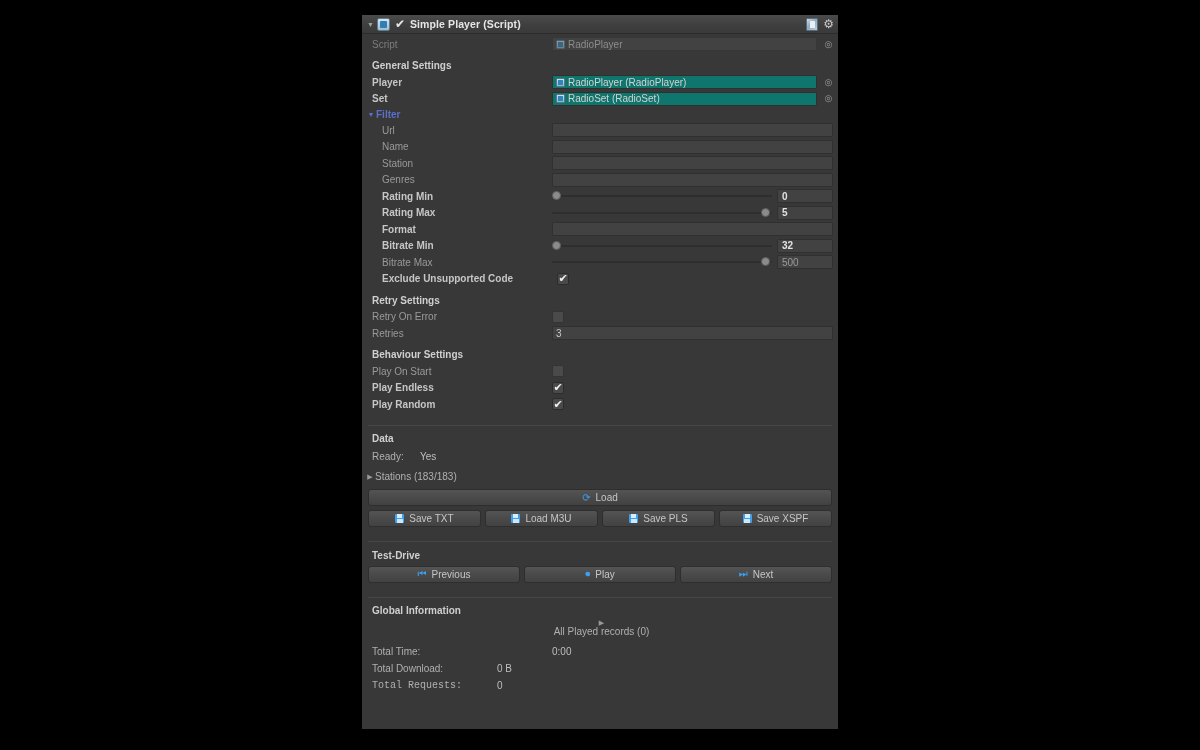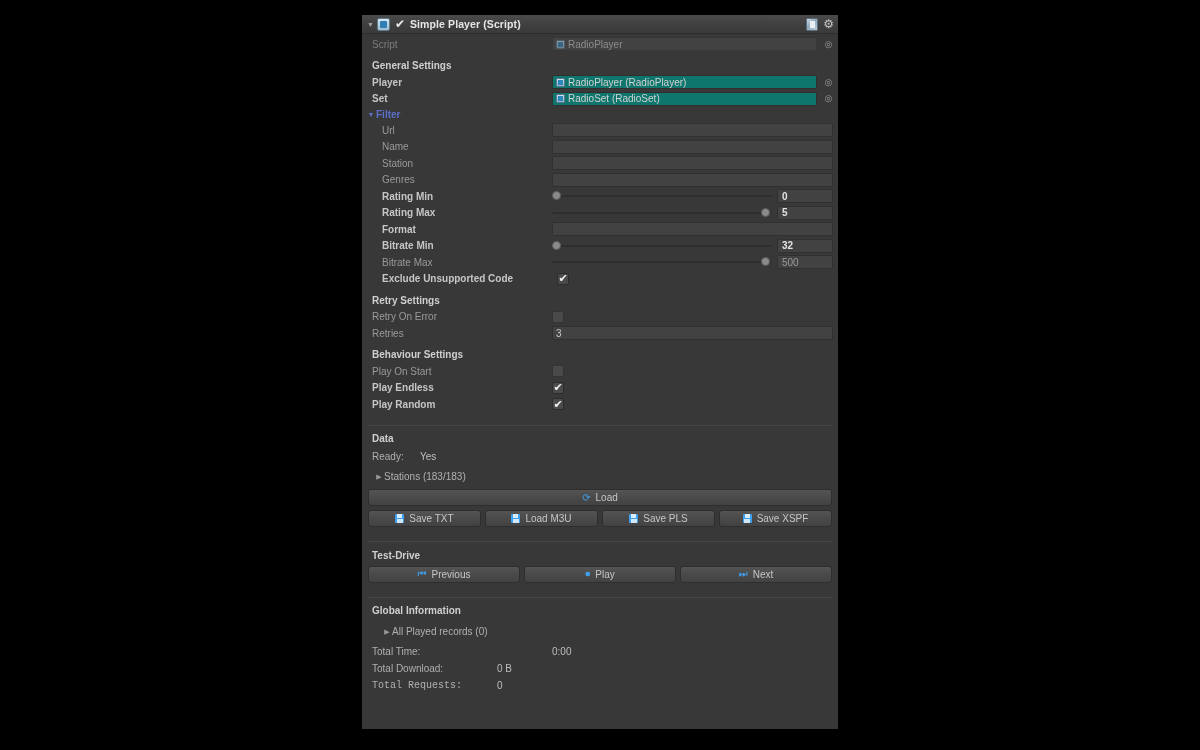--- a/index.html
+++ b/index.html
@@ -449,21 +449,21 @@
 
   <div class="sep" style="margin-top:12px;"></div>
 
   <div class="section-title">Data</div>
 
   <div class="info-row" style="height:19px;">
     <span class="info-lbl" style="width:48px;">Ready:</span>
     <span class="info-val">Yes</span>
   </div>
 
-  <div class="info-row" style="height:20px;padding-left:12px;">
+  <div class="info-row" style="height:20px;padding-left:3px;">
     <span class="tri-right">▶</span>
     <span class="info-lbl">Stations (183/183)</span>
   </div>
 
   <div class="btn-row" style="margin-top:3px;">
     <span class="btn">
       <span class="bico">⟳</span>
       <span>Load</span>
     </span>
   </div>
@@ -503,21 +503,21 @@
     <span class="btn">
       <span class="bico">⏭</span>
       <span>Next</span>
     </span>
   </div>
 
   <div class="sep" style="margin-top:14px;"></div>
 
   <div class="section-title">Global Information</div>
 
-  <div class="info-row" style="height:24px;padding-left:20px;">
+  <div class="info-row" style="height:24px;padding-left:3px;flex-direction:column;">
     <span class="tri-right">▶</span>
     <span class="info-lbl">All Played records (0)</span>
   </div>
 
   <div class="info-row">
     <span class="info-lbl" style="width:180px;">Total Time:</span>
     <span class="info-val">0:00</span>
   </div>
 
   <div class="info-row">

